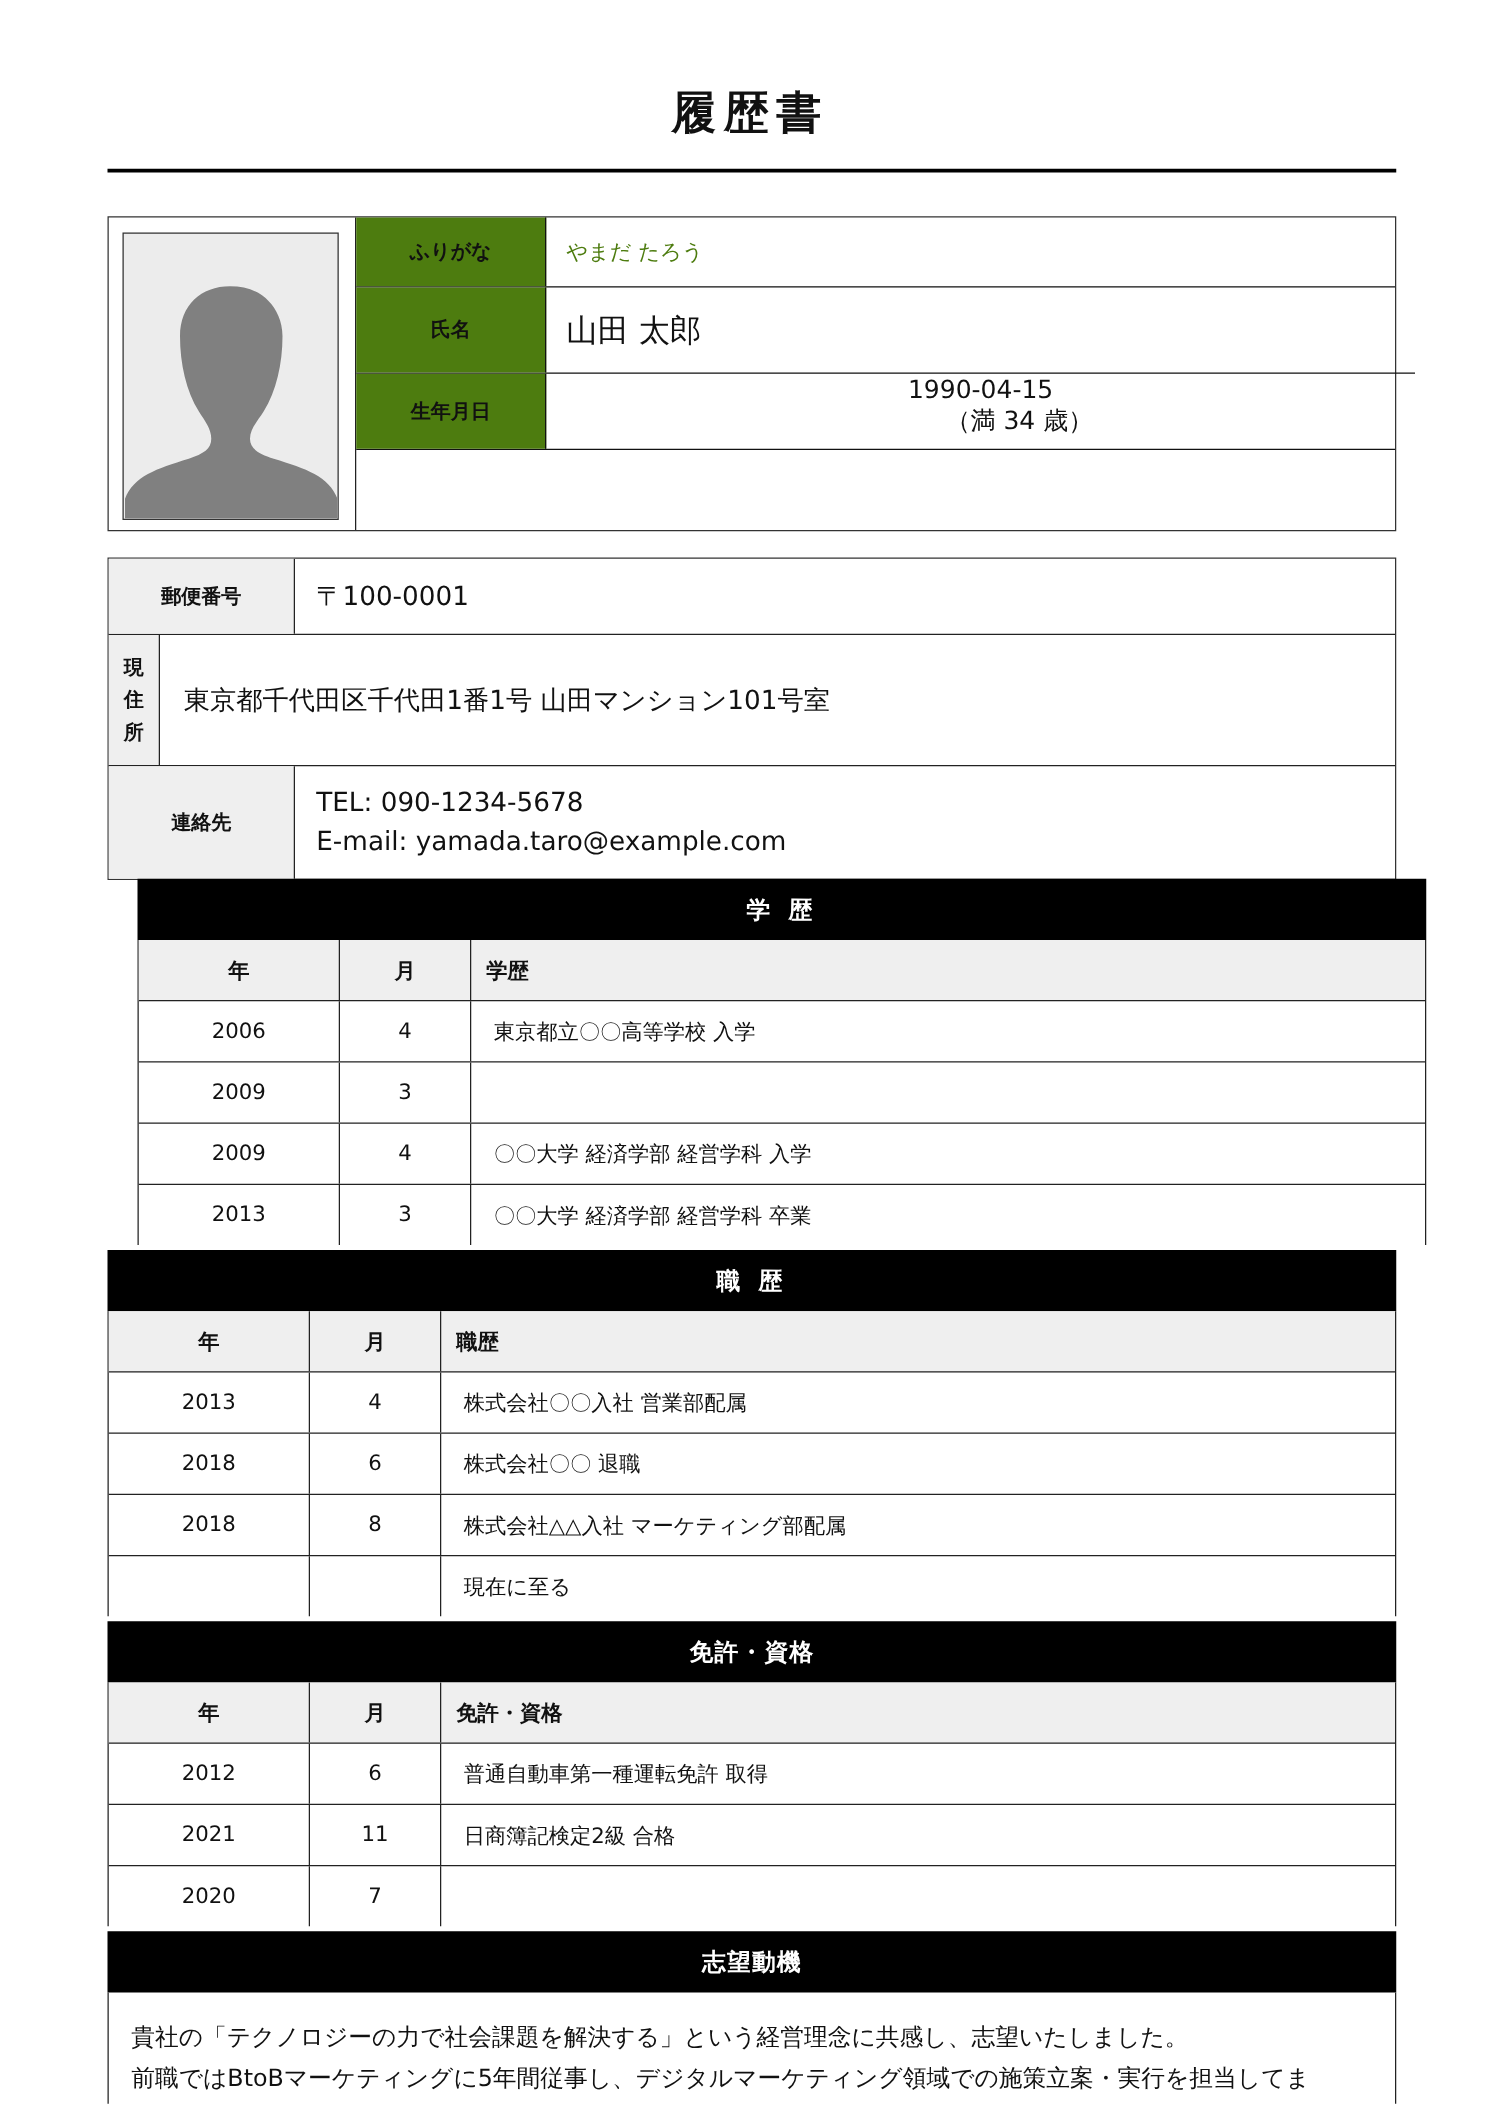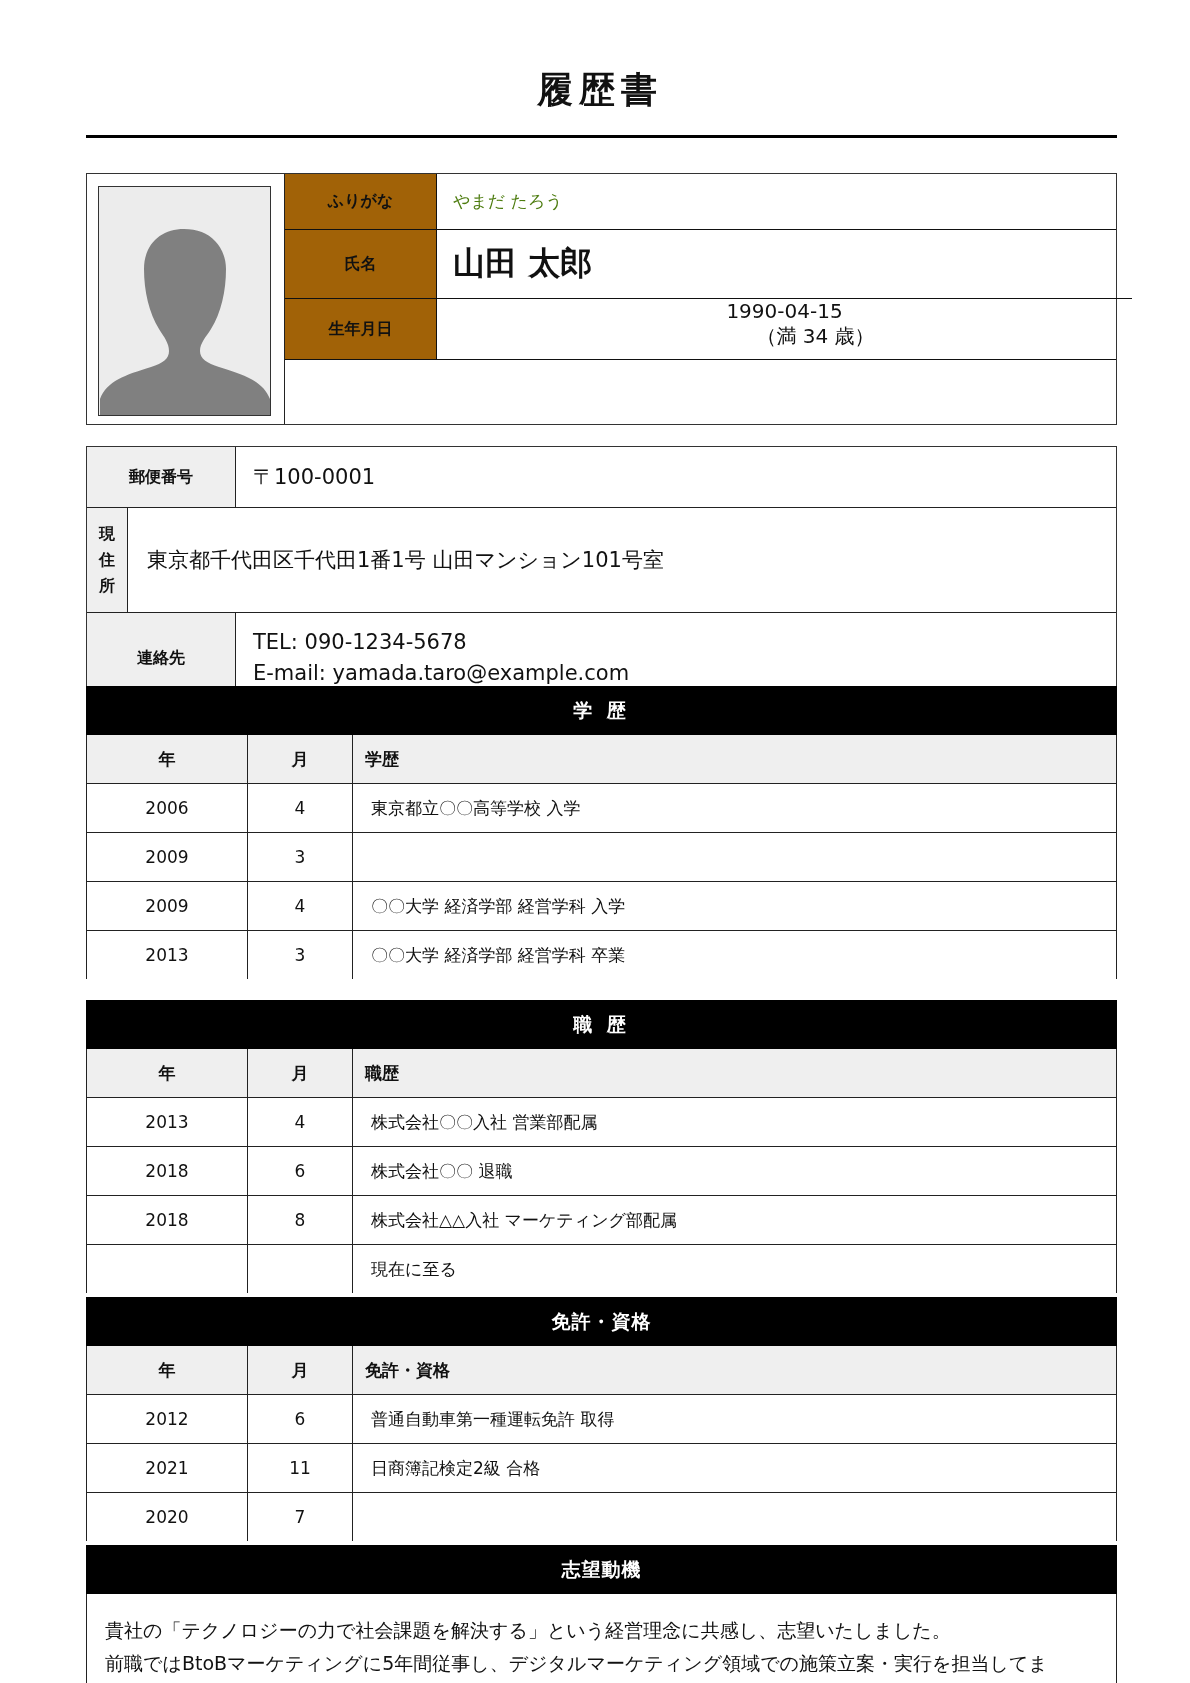--- a/index.html
+++ b/index.html
@@ -6,24 +6,24 @@
   body{width:1190px;height:1683px;overflow:hidden;position:relative;font-family:"DejaVu Sans","Liberation Sans",sans-serif;color:#111;}
   .title{position:absolute;left:0;top:66px;width:1200px;text-align:center;font-size:36px;font-weight:bold;letter-spacing:6px;}
   .title-rule{position:absolute;left:86px;top:135px;width:1031px;height:3px;background:#000;}
 
   
   .hdr{position:absolute;left:86px;top:173px;width:1029px;height:250px;border:1px solid #333;}
   .photo-col{position:absolute;left:0;top:0;width:197px;height:250px;border-right:1.5px solid #222;}
   .photo{position:absolute;left:11px;top:12px;width:171px;height:228px;background:#ececec;border:1px solid #333;overflow:hidden;}
   .photo svg{position:absolute;left:0;top:0;}
   .hrow{position:absolute;left:198px;width:831px;border-bottom:1.5px solid #111;}
-  .hrow .lab{position:absolute;left:0;top:0;bottom:0;width:151px;background:#a16207;border-right:1.5px solid #111;display:flex;align-items:center;justify-content:center;font-size:16px;font-weight:bold;}
+  .hrow .lab{position:absolute;left:0;top:0;bottom:0;width:151px;background:#4d7c0f;border-right:1.5px solid #111;display:flex;align-items:center;justify-content:center;font-size:16px;font-weight:bold;}
   .hrow .val{position:absolute;left:168px;top:0;bottom:0;right:0;display:flex;align-items:center;}
   .furi{color:#4d7c0f;font-size:17px;}
-  .name{font-size:32px;font-weight:bold;}
+  .name{font-size:25px;font-weight:normal;}
   .dob{font-size:20px;flex-direction:column;}
   .dob .age{margin-left:62px;}
 
   
   .ct{position:absolute;left:86px;top:446px;width:1029px;border:1px solid #333;}
   .crow{position:relative;border-bottom:1.5px solid #222;}
   .crow .lab{position:absolute;left:0;top:0;bottom:0;background:#efefef;border-right:1.5px solid #222;display:flex;align-items:center;justify-content:center;font-weight:bold;font-size:16px;}
   .crow .val{position:absolute;top:0;bottom:0;right:0;display:flex;flex-direction:column;justify-content:center;font-size:21px;}
   .vlab{flex-direction:column;line-height:26px;}
 
@@ -91,21 +91,21 @@
   </div>
   <div class="crow" style="height:90px;border-bottom:none;">
     <div class="lab" style="width:148px;">連絡先</div>
     <div class="val" style="left:166px;line-height:31px;">
       <span>TEL: 090-1234-5678</span>
       <span>E-mail: yamada.taro@example.com</span>
     </div>
   </div>
 </div>
 
-<div class="sec" style="top:686px;">
+<div class="sec" style="top:703px;margin-left:24px;">
   <div class="sec-bar">学 歴</div>
   <div class="tbl">
     <div class="trow head">
       <div class="c-year">年</div>
       <div class="c-month">月</div>
       <div class="c-desc">学歴</div>
     </div>
     <div class="trow">
       <div class="c-year">2006</div>
       <div class="c-month">4</div>

